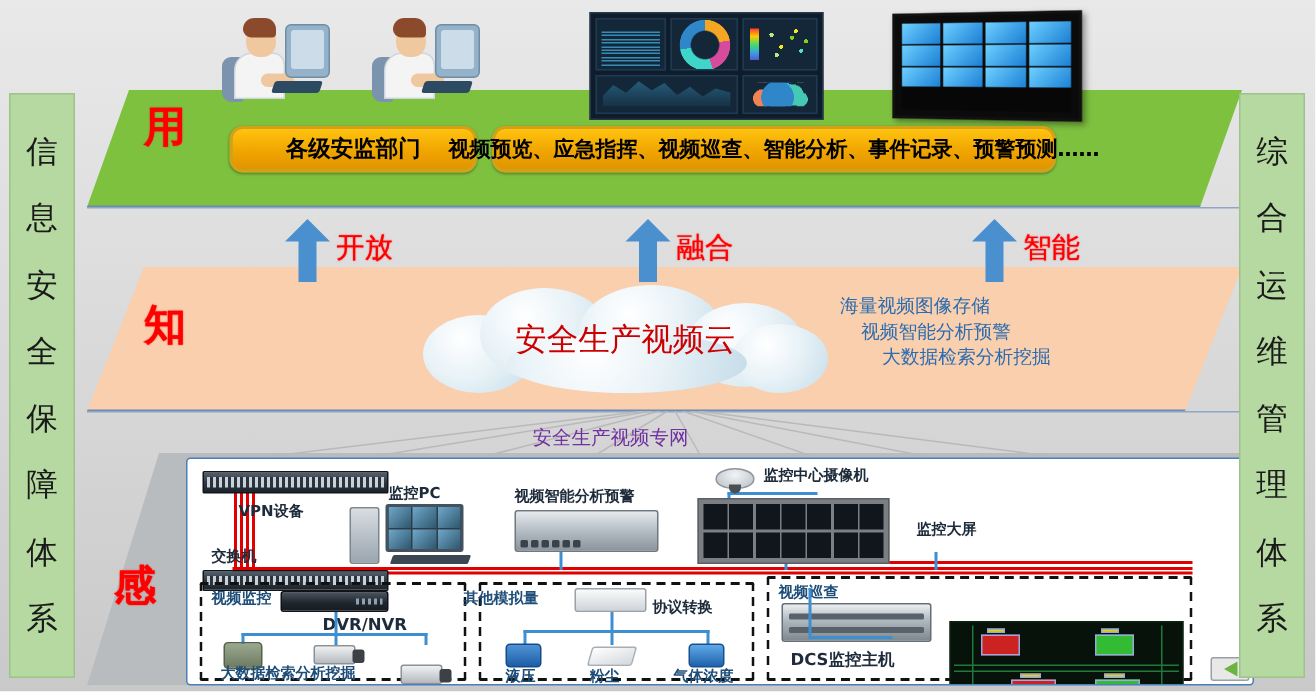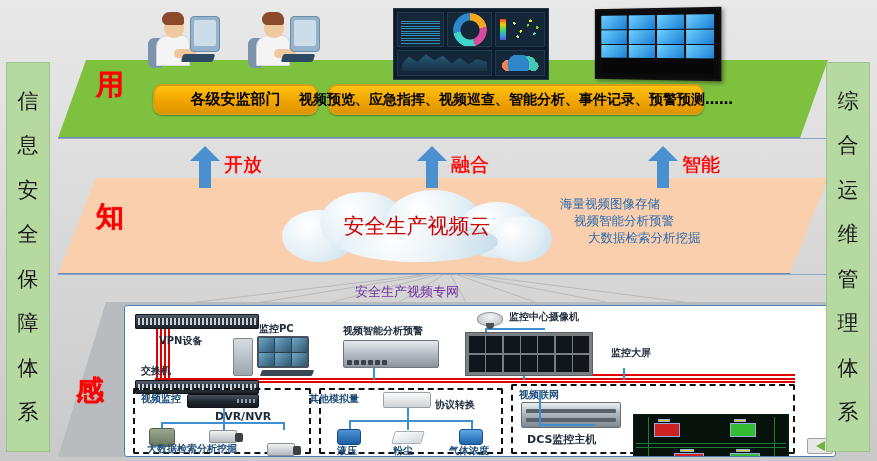--- a/index.html
+++ b/index.html
@@ -635,21 +635,21 @@
     <div class="bluevert" style="left:282px; top:114px; height:10px;"></div>
     <div class="bluevert" style="left:346px; top:114px; height:10px;"></div>
     <div class="dev sensor-blue" style="left:212px; top:123px; width:24px; height:16px;"></div>
     <div class="dev sensor-plate" style="left:268px; top:125px; width:30px; height:13px;"></div>
     <div class="dev sensor-gas" style="left:334px; top:123px; width:24px; height:16px;"></div>
     <div class="infra-label blue" style="left:212px; top:138px;font-family:Liberation Serif, serif;">液压</div>
     <div class="infra-label blue" style="left:268px; top:138px;">粉尘</div>
     <div class="infra-label blue" style="left:324px; top:138px;">气体浓度</div>
 
     <div class="dashed-group" style="left:386px; top:78px; width:284px; height:70px;"></div>
-    <div class="infra-label blue" style="left:394px; top:82px;">视频联网</div>
+    <div class="infra-label blue" style="left:394px; top:82px;">视频巡查</div>
     <div class="dev dcs-host" style="left:396px; top:96px; width:100px; height:26px;">
         <i></i>
         <i></i>
       </div>
     <div class="bluevert" style="left:414px; top:86px; height:32px;"></div>
     <div class="blueline" style="left:414px; top:118px; width:56px;"></div>
     <div class="infra-label" style="left:402px; top:126px; font-size:11px;">DCS监控主机</div>
     <div class="infra-label" style="left:556px; top:82px; font-size:11px; color:#ffffff;">DCS系统</div>
     <div class="dev dcs-screen" style="left:508px; top:82px; width:156px; height:62px;">
       <div class="hl" style="top:28px;"></div>

